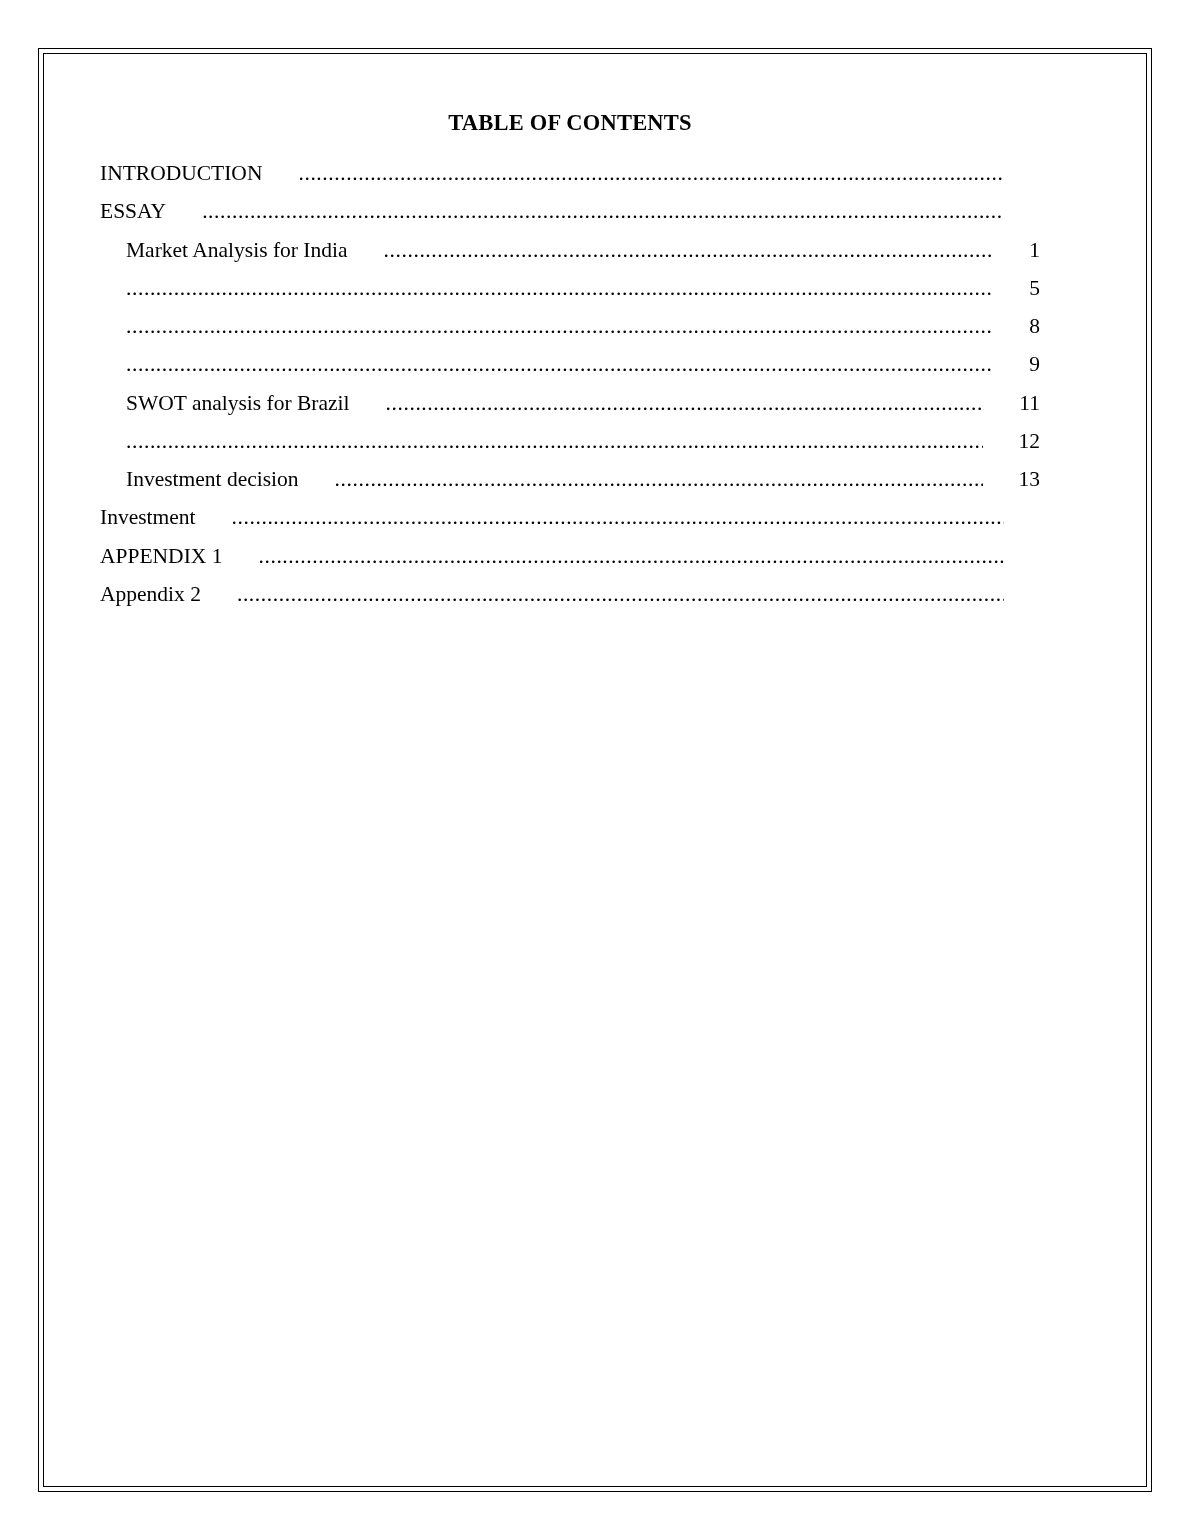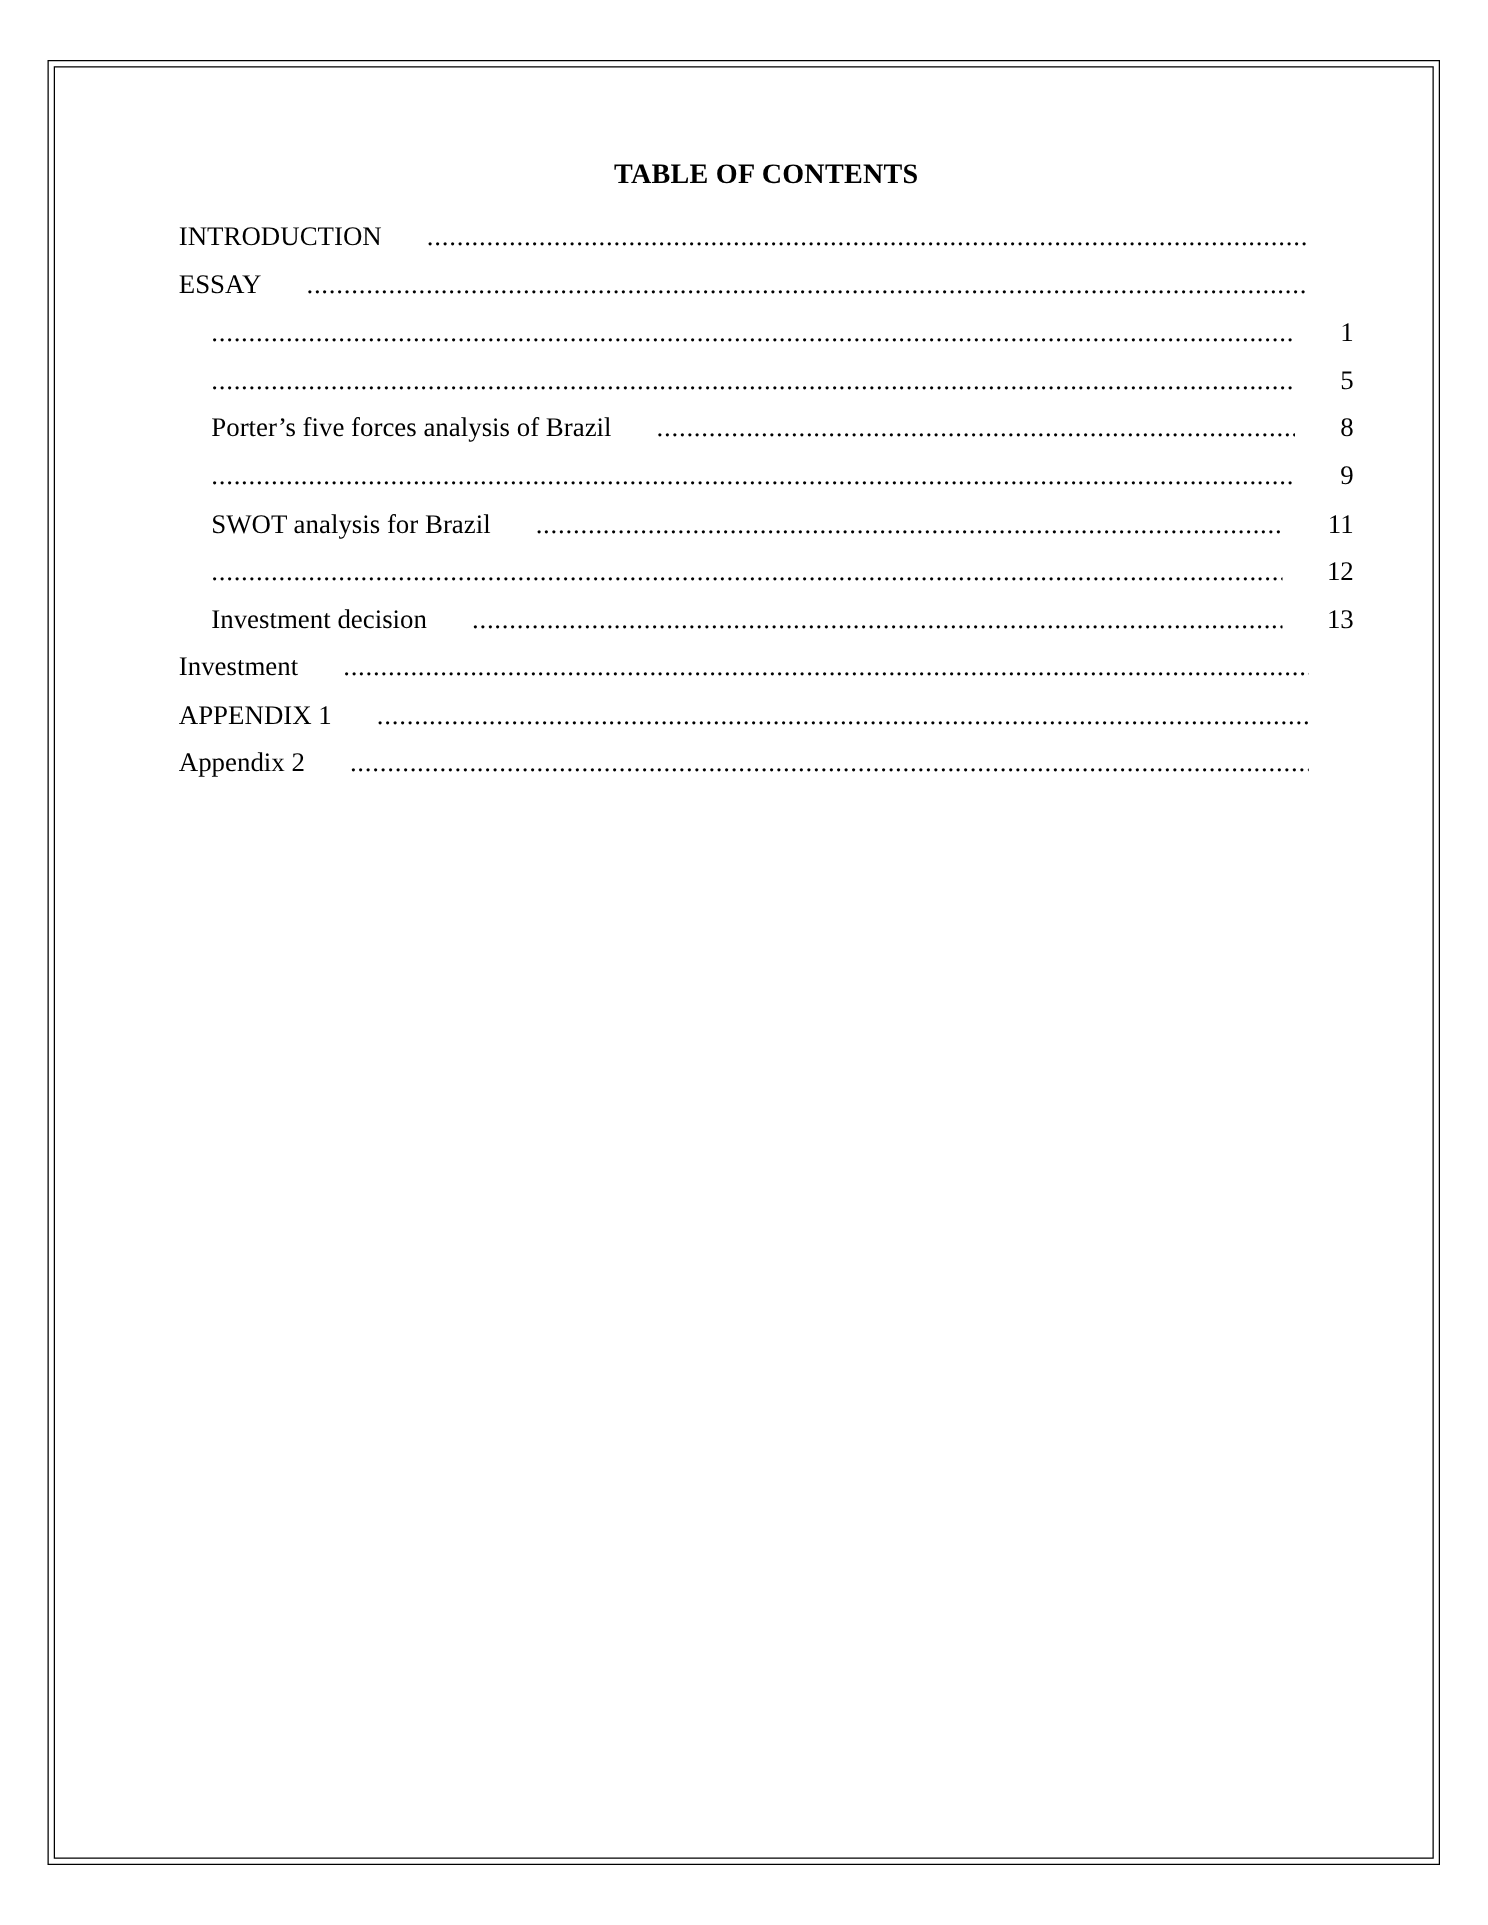--- a/index.html
+++ b/index.html
@@ -31,23 +31,22 @@
     left: 4px;
     top: 4px;
     right: 4px;
     bottom: 4px;
     border: 1px solid #000000;
     box-sizing: border-box;
   }
   .content {
     position: absolute;
     left: 100px;
-    top: 126px;
+    top: 110px;
     width: 940px;
-    margin-left: 43px;
   }
   .toc-title {
     text-align: center;
     font-weight: bold;
     font-size: 22.5px;
     letter-spacing: 0.2px;
     margin: 0 0 18px 0;
     font-family: "Liberation Serif", "DejaVu Serif", serif;
   }
   .toc-list {
@@ -102,31 +101,31 @@
         <span class="toc-page"></span>
       </li>
 
       <li class="toc-entry level-1">
         <span class="toc-label">ESSAY</span>
         <span class="toc-dots">........................................................................................................................................................................................................................................</span>
         <span class="toc-page"></span>
       </li>
 
       <li class="toc-entry level-2">
+        <span class="toc-label">Market Analysis for India</span>
         <span class="toc-dots">........................................................................................................................................................................................................................................</span>
         <span class="toc-page">1</span>
       </li>
 
       <li class="toc-entry level-2">
         <span class="toc-dots">........................................................................................................................................................................................................................................</span>
         <span class="toc-page">5</span>
       </li>
 
       <li class="toc-entry level-2">
-        <span class="toc-label">Porter’s five forces analysis of Brazil</span>
         <span class="toc-dots">........................................................................................................................................................................................................................................</span>
         <span class="toc-page">8</span>
       </li>
 
       <li class="toc-entry level-2">
         <span class="toc-dots">........................................................................................................................................................................................................................................</span>
         <span class="toc-page">9</span>
       </li>
 
       <li class="toc-entry level-2">

